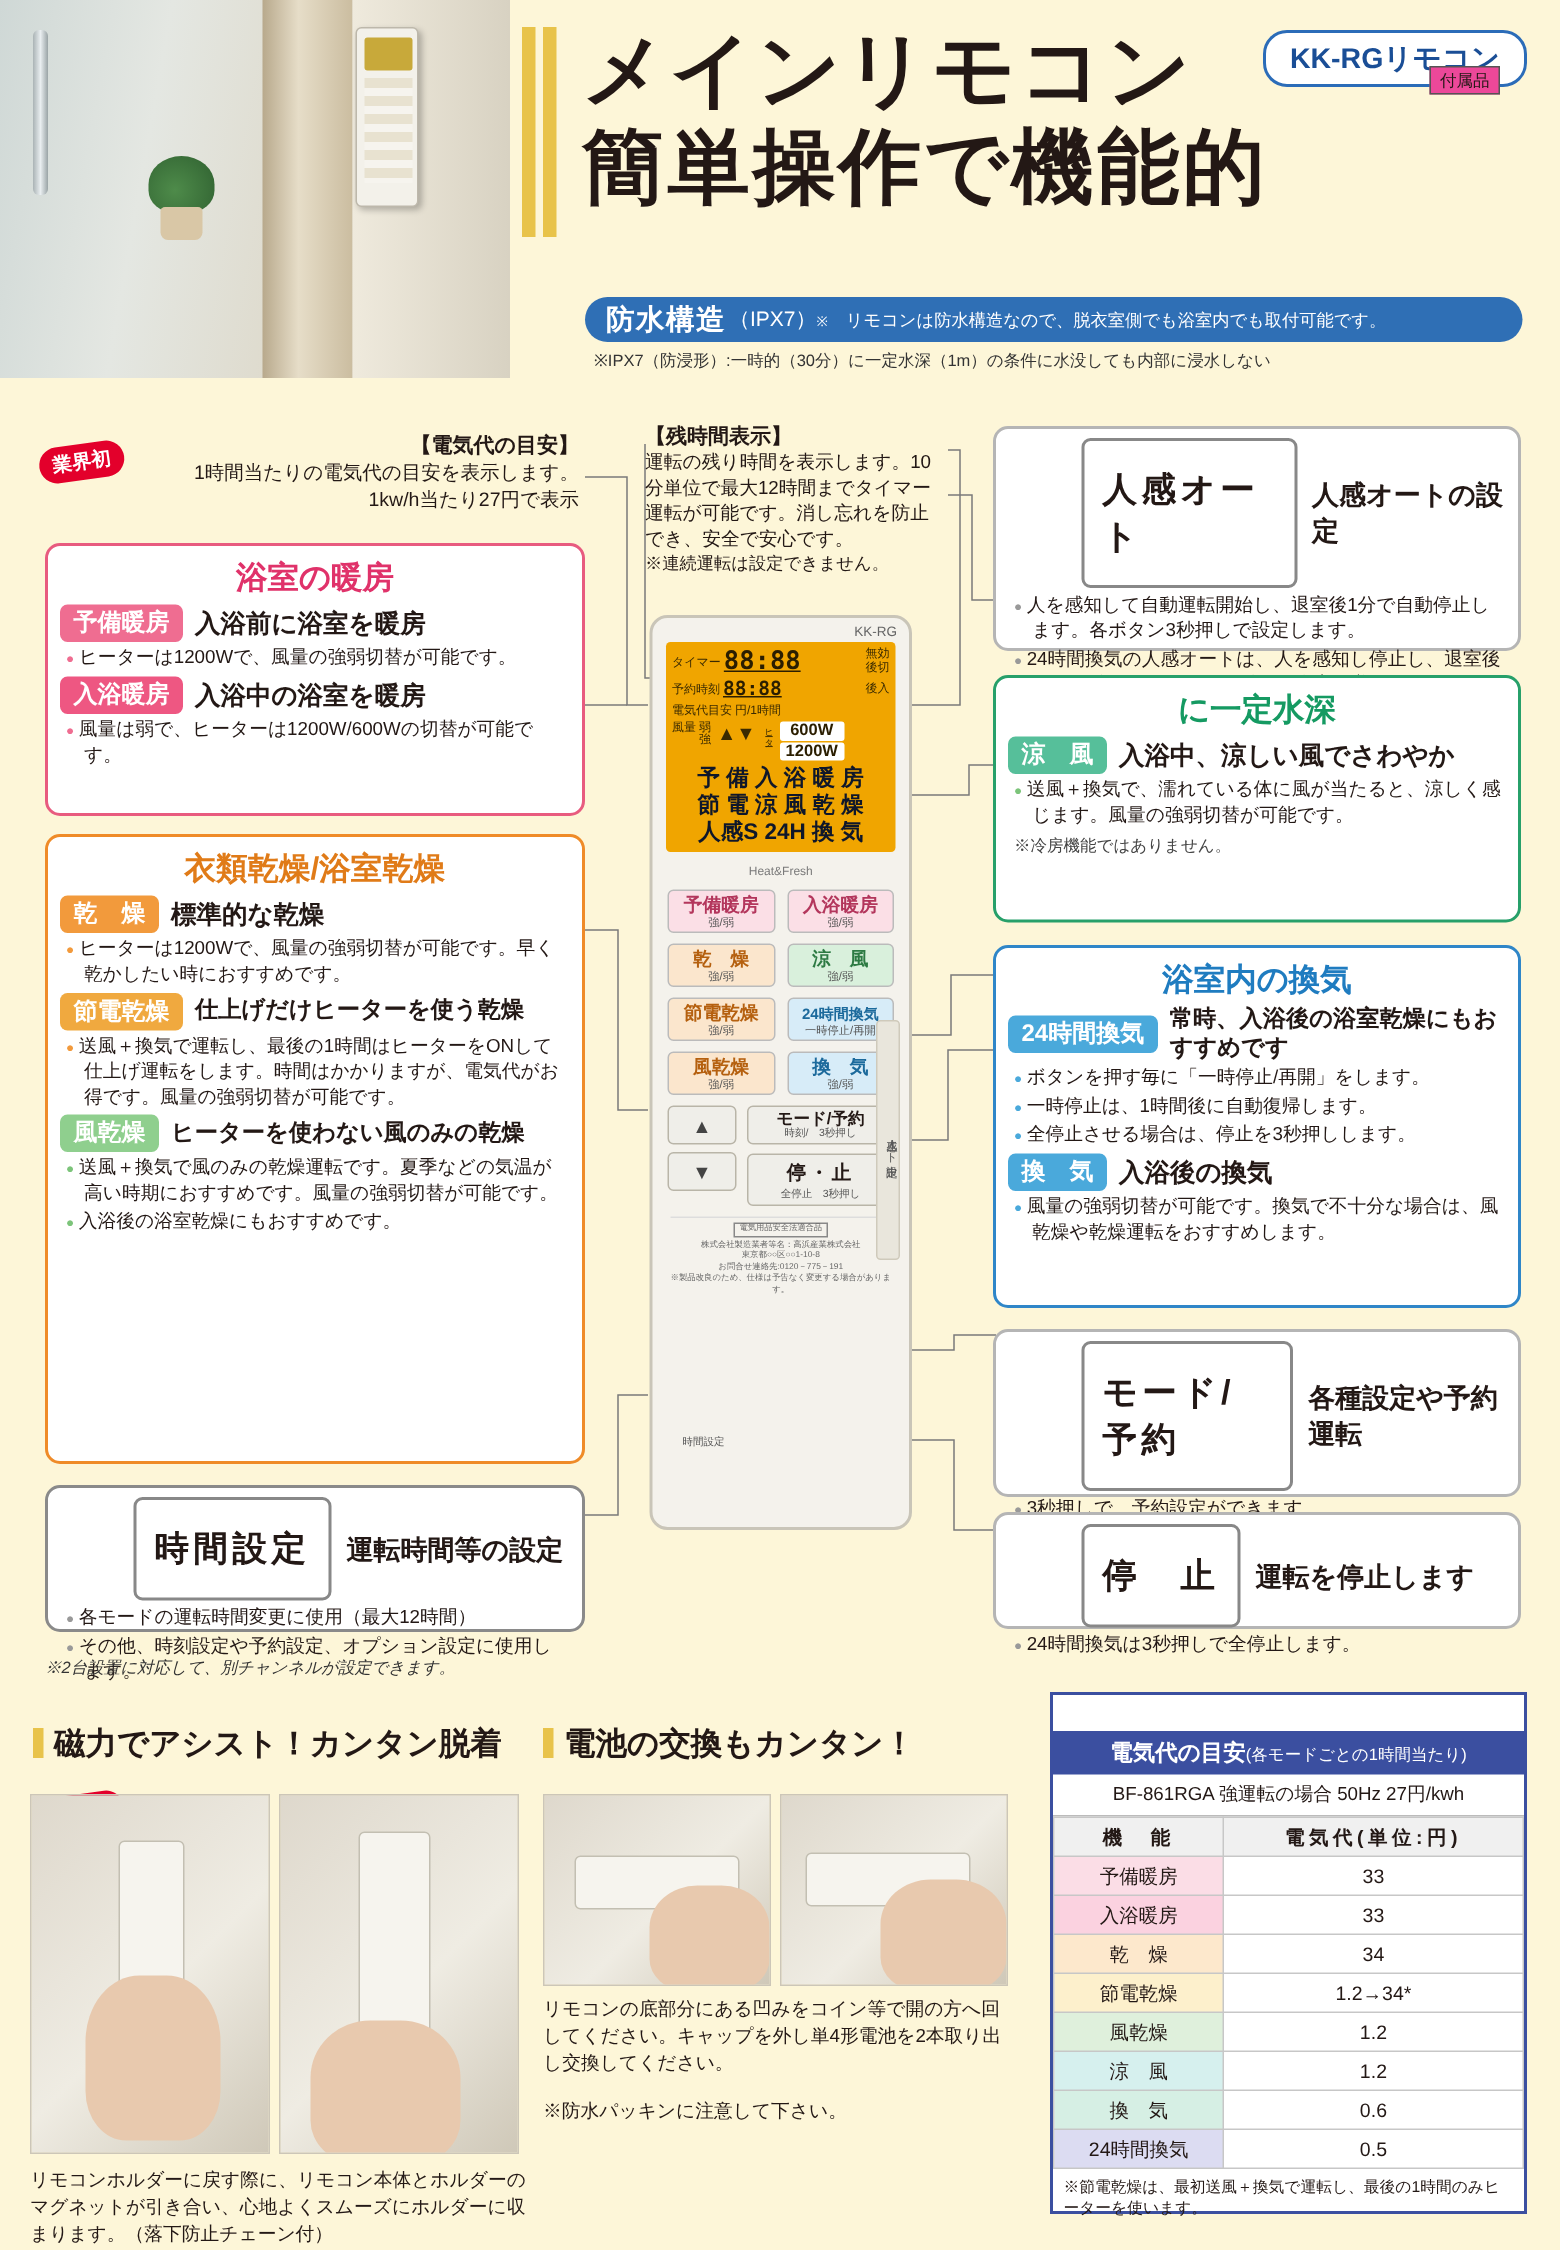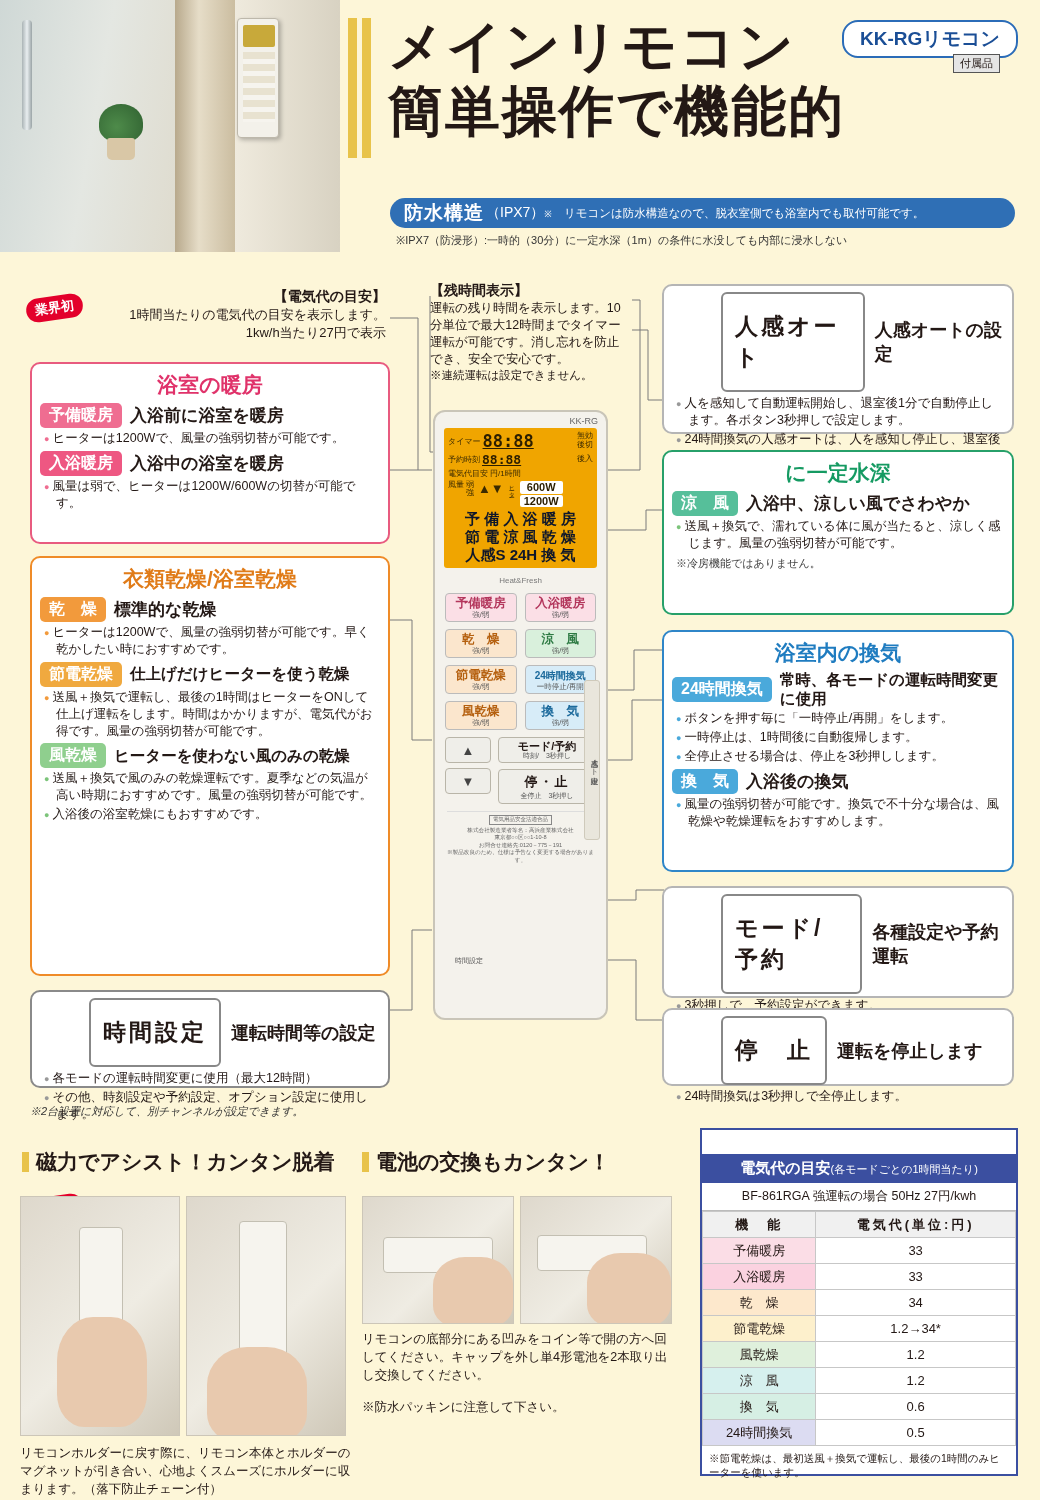--- a/index.html
+++ b/index.html
@@ -76,22 +76,22 @@
     font-size: 55px; font-weight: bold; letter-spacing: 2px;
     color: #231815; line-height: 1.18;
   }
   .title-main .l2 { display: block; }
   .kk-badge {
     position: absolute; right: 22px; top: 20px;
     border: 2px solid #2b6cb8; color: #1a4e96; background: #fff;
     border-radius: 16px; padding: 4px 16px; font-size: 19px; font-weight: bold;
   }
   .kk-sub {
-    position: absolute; right: 40px; top: 54px;
-    border: 1px solid #555; font-size: 11px; padding: 1px 6px; background: #e5e5e5;
+    position: absolute; right: 40px; top: 44px;
+    border: 1px solid #555; font-size: 11px; padding: 1px 6px; background: #ec4899;
   }
   .wproof {
     position: absolute; left: 390px; top: 198px; width: 625px; height: 30px;
     background: #2f6fb5; border-radius: 15px; color: #fff;
     display: flex; align-items: center; padding: 0 14px;
   }
   .wproof .big { font-size: 19px; font-weight: bold; letter-spacing: 1px; }
   .wproof .mid { font-size: 14px; margin-left: 2px; }
   .wproof .sup { font-size: 9px; vertical-align: super; }
   .wproof .small { font-size: 11.5px; margin-left: 12px; }
@@ -433,21 +433,21 @@
     <ul class="bul">
         <li class="dot-gr">送風＋換気で、濡れている体に風が当たると、涼しく感じます。風量の強弱切替が可能です。</li>
       </ul>
     <div class="note-s">※冷房機能ではありません。</div>
   </div>
 
   <div class="box blue" style="left:662px; top:630px; width:352px; height:242px;">
     <h3>浴室内の換気</h3>
     <div class="tagrow">
       <span class="tag bl">24時間換気</span>
-      <span class="cap" style="font-size:15.5px;line-height:1.2;">常時、各モードの運転時間変更に使用</span>
+      <span class="cap" style="font-size:15.5px;line-height:1.2;">常時、入浴後の浴室乾燥にもおすすめです</span>
     </div>
     <ul class="bul">
       <li class="dot-bl">ボタンを押す毎に「一時停止/再開」をします。</li>
       <li class="dot-bl">一時停止は、1時間後に自動復帰します。</li>
       <li class="dot-bl">全停止させる場合は、停止を3秒押しします。</li>
     </ul>
     <div class="tagrow">
       <span class="tag bl2">換　気</span>
       <span class="cap">入浴後の換気</span>
     </div>

